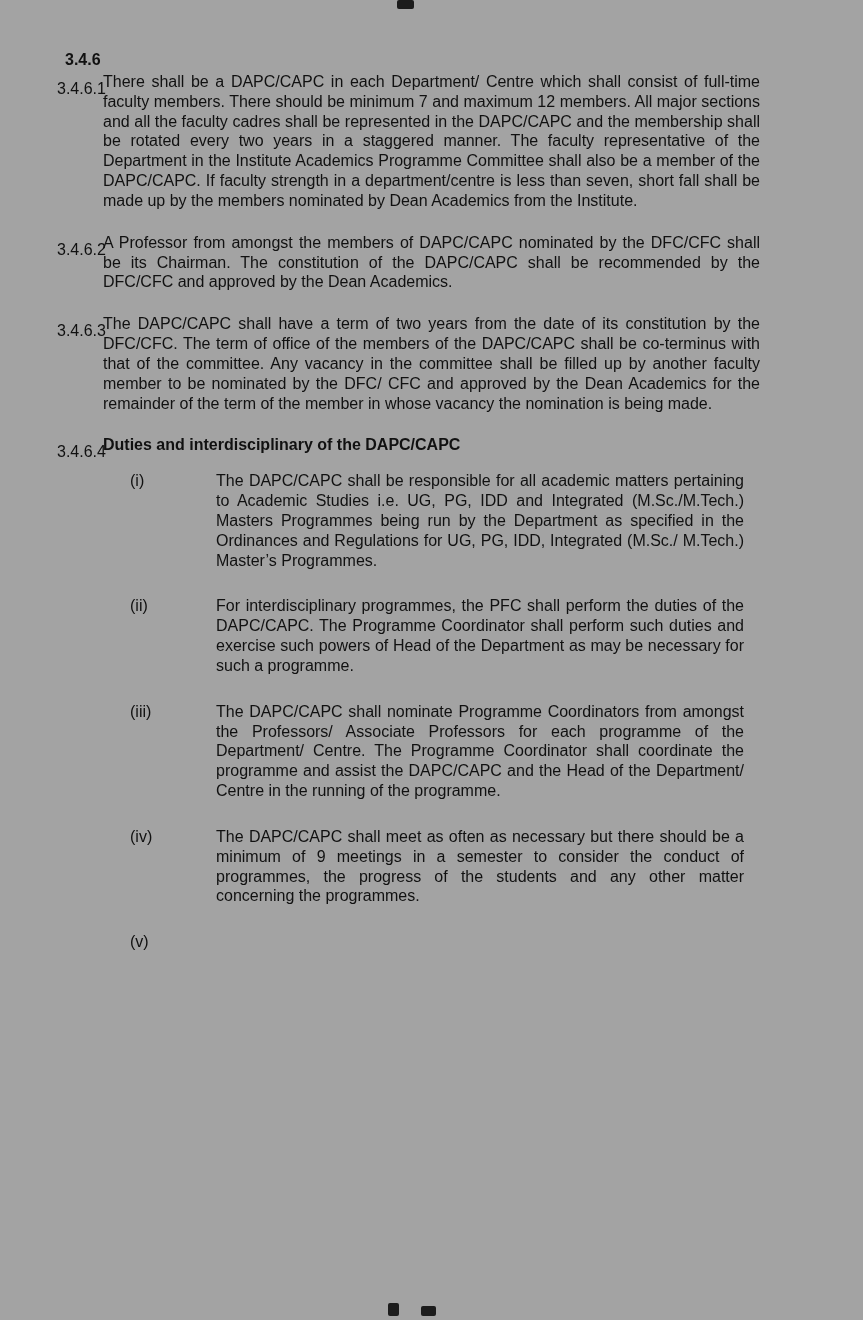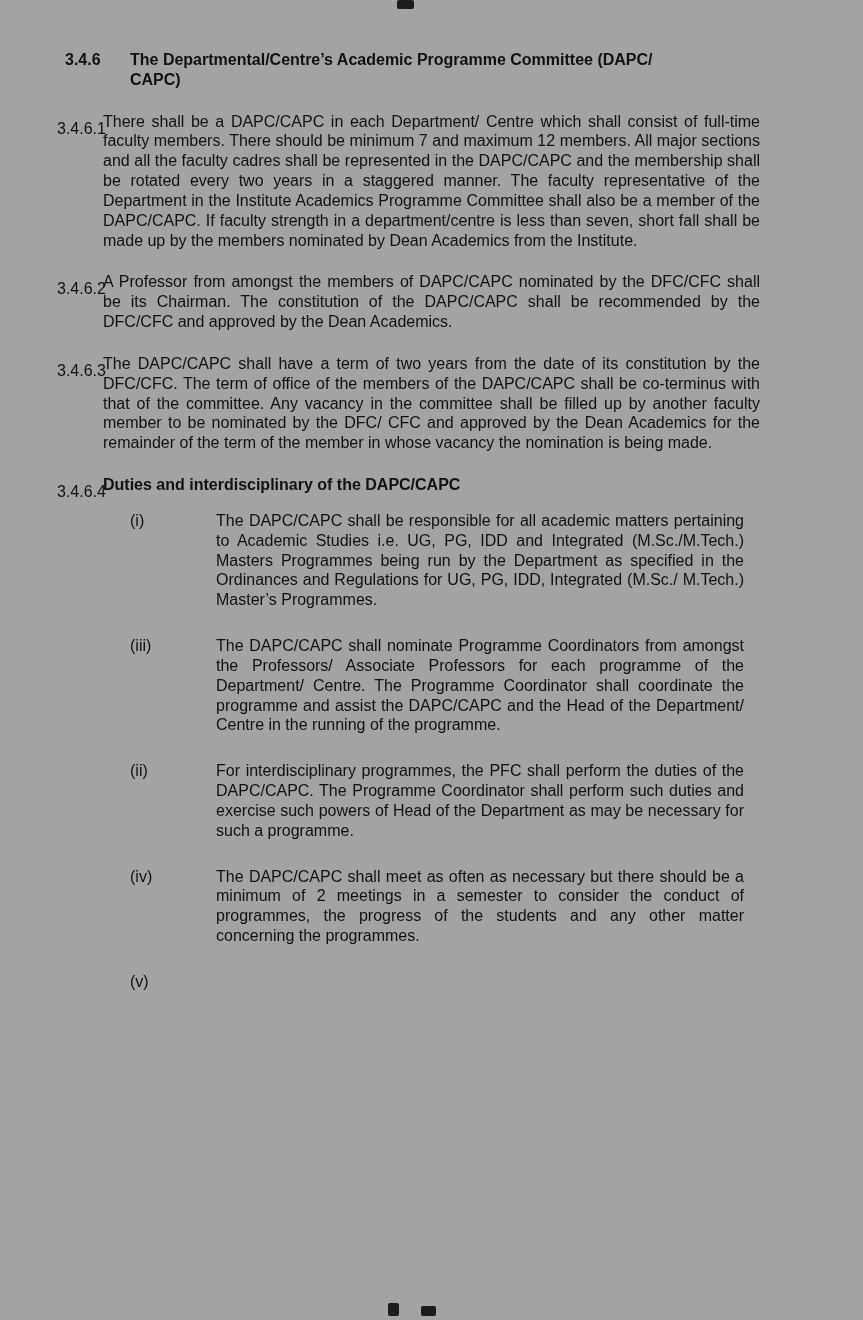--- a/index.html
+++ b/index.html
@@ -110,22 +110,20 @@
 <body>
 
 <div class="page">
 
   <div class="artifact artifact-top"></div>
 
   <main class="content">
 
     <section class="heading-block">
       <span class="num">3.4.6</span>
-      <h1>The Departmental/Centre’s Academic Programme Committee (DAPC/
-CAPC)</h1>
     </section>
 
     <section class="clause">
       <span class="clause-num">3.4.6.1</span>
       <p>There shall be a DAPC/CAPC in each Department/ Centre which shall consist of full-time faculty members. There should be minimum 7 and maximum 12 members. All major sections and all the faculty cadres shall be represented in the DAPC/CAPC and the membership shall be rotated every two years in a staggered manner.  The faculty representative of the Department in the Institute Academics Programme Committee shall also be a member of the DAPC/CAPC. If faculty strength in a department/centre is less than seven, short fall shall be made up by the members nominated by Dean Academics from the Institute.</p>
     </section>
 
     <section class="clause">
       <span class="clause-num">3.4.6.2</span>
       <p>A Professor from amongst the members of DAPC/CAPC nominated by the DFC/CFC shall be its Chairman. The constitution of the DAPC/CAPC shall be recommended by the DFC/CFC and approved by the Dean Academics.</p>
@@ -140,32 +138,32 @@
       <span class="clause-num">3.4.6.4</span>
       <h2>Duties and interdisciplinary of the DAPC/CAPC</h2>
     </section>
 
     <section class="duty">
       <span class="duty-marker">(i)</span>
       <p>The DAPC/CAPC shall be responsible for all academic matters pertaining to Academic Studies i.e. UG, PG, IDD and Integrated (M.Sc./M.Tech.) Masters Programmes being run by the Department as specified in the Ordinances and Regulations for UG, PG, IDD, Integrated  (M.Sc./ M.Tech.) Master’s Programmes.</p>
     </section>
 
     <section class="duty">
+      <span class="duty-marker">(ii)</span>
+      <p>For interdisciplinary programmes, the PFC shall perform the duties of the DAPC/CAPC. The Programme Coordinator shall perform such duties and exercise such powers of Head of the Department as may be necessary for such a programme.</p>
+    </section>
+
+    <section class="duty">
       <span class="duty-marker">(iii)</span>
       <p>The DAPC/CAPC shall nominate Programme Coordinators from amongst the Professors/ Associate Professors for each programme of the Department/ Centre. The Programme Coordinator shall coordinate the programme and assist the DAPC/CAPC and the Head of the Department/ Centre in the running of the programme.</p>
     </section>
 
     <section class="duty">
-      <span class="duty-marker">(ii)</span>
-      <p>For interdisciplinary programmes, the PFC shall perform the duties of the DAPC/CAPC. The Programme Coordinator shall perform such duties and exercise such powers of Head of the Department as may be necessary for such a programme.</p>
-    </section>
-
-    <section class="duty">
       <span class="duty-marker">(iv)</span>
-      <p>The DAPC/CAPC shall meet as often as necessary but there should be a minimum of 2 meetings in a semester to consider the conduct of programmes, the progress of the students and any other matter concerning the programmes.</p>
+      <p>The DAPC/CAPC shall meet as often as necessary but there should be a minimum of 9 meetings in a semester to consider the conduct of programmes, the progress of the students and any other matter concerning the programmes.</p>
     </section>
 
     <section class="duty">
       <span class="duty-marker">(v)</span>
     </section>
 
 
   </main>
 
   <div class="artifact artifact-bottom-1"></div>

